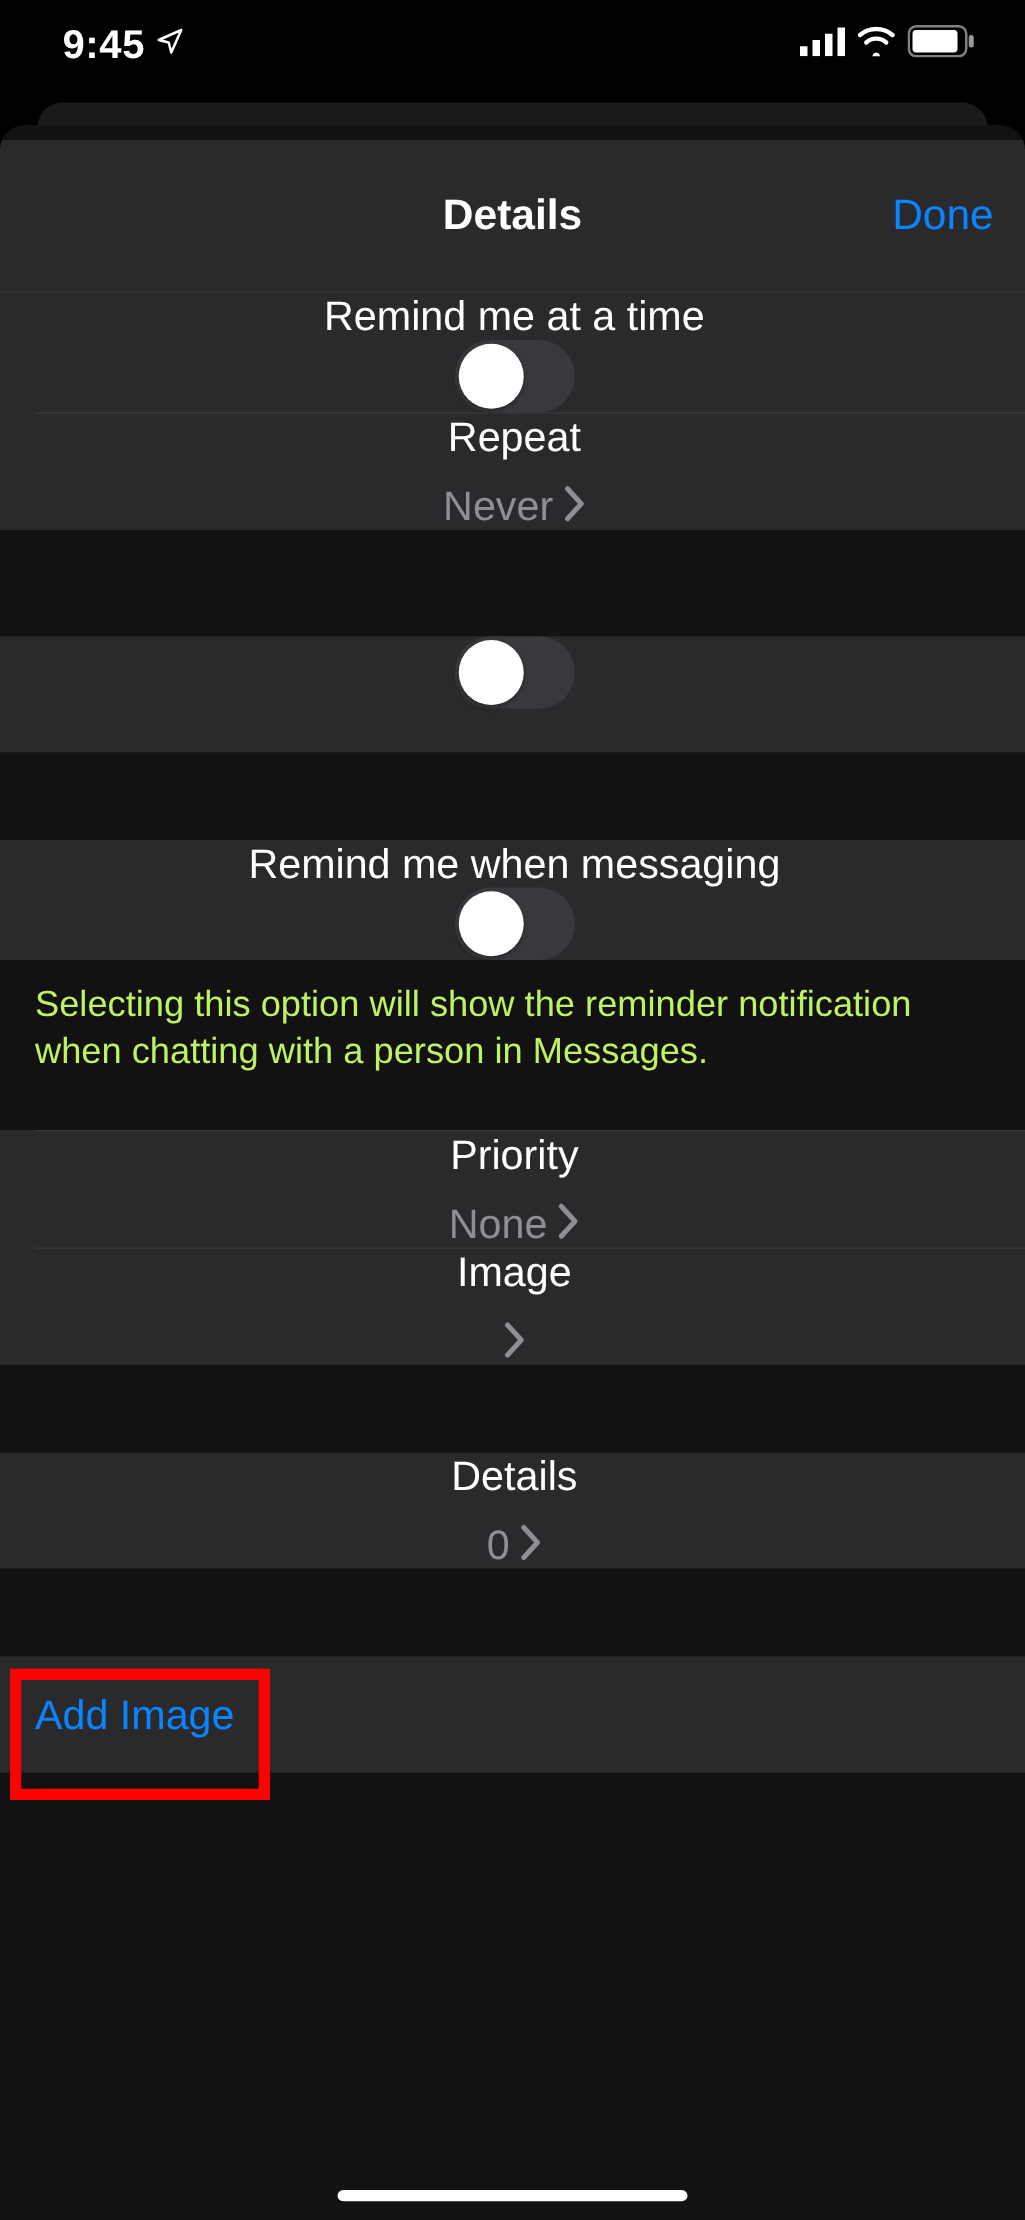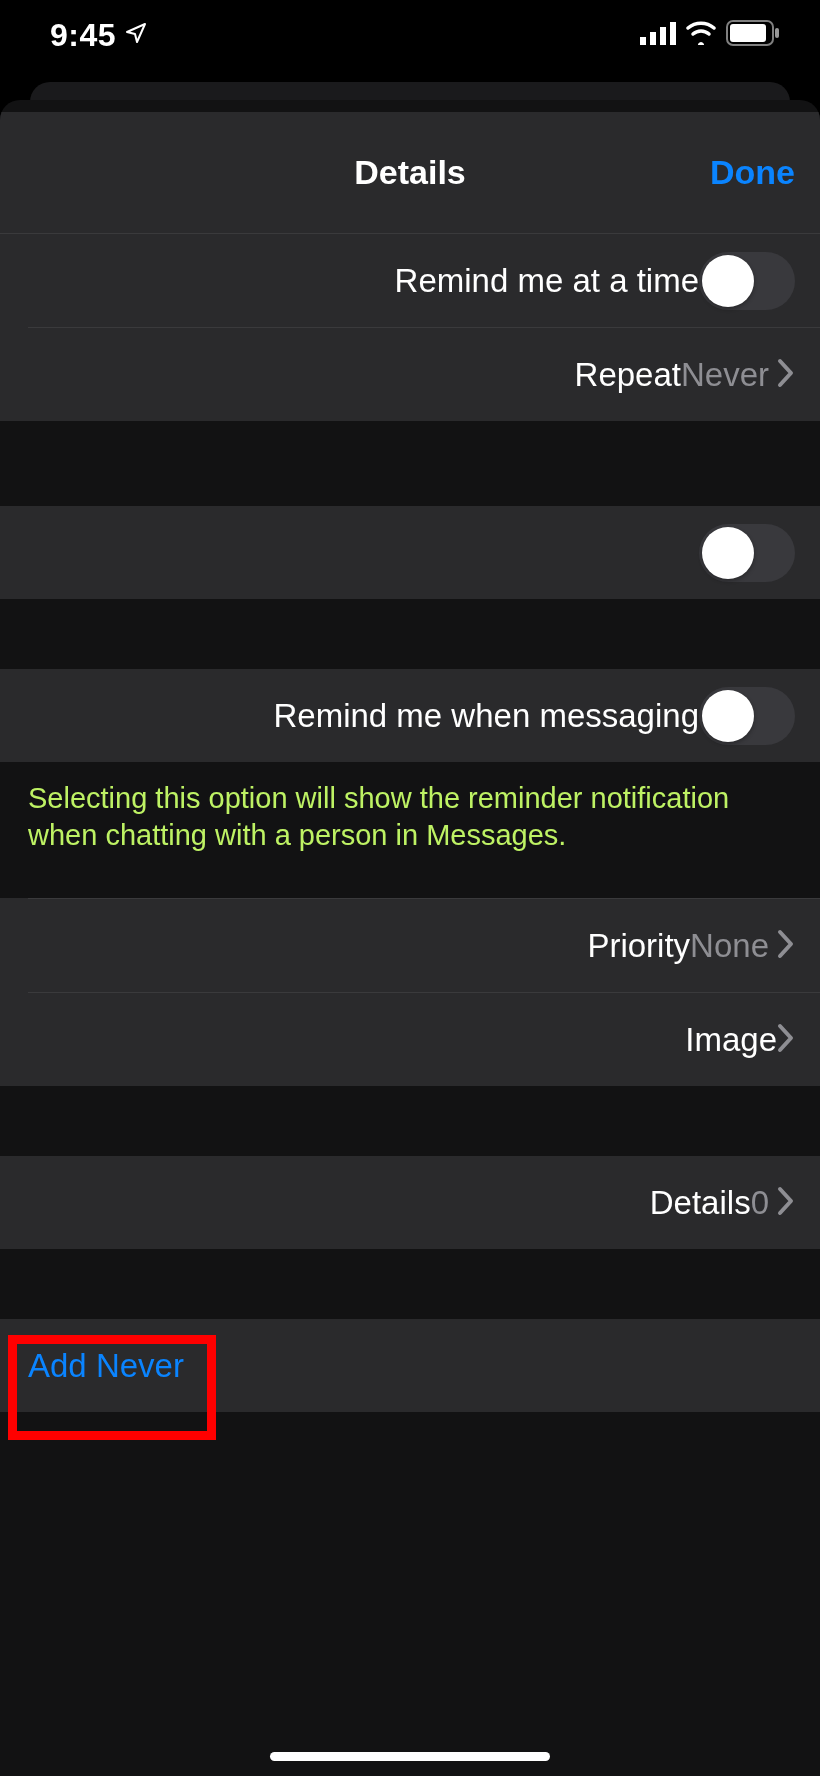--- a/index.html
+++ b/index.html
@@ -73,35 +73,36 @@
     }
     .modal-title {
       font-size: 34px;
       font-weight: 600;
       color: #fff;
     }
     .done-button {
       position: absolute;
       right: 25px;
       font-size: 34px;
-      font-weight: 700;
+      font-weight: 400;
       color: #0a84ff;
       background: none;
       border: none;
       cursor: pointer;
     }
     .section-group {
       background: #2a2a2c;
     }
     .row {
       display: flex;
       align-items: center;
-      justify-content: flex-end;
+      justify-content: space-between;
       min-height: 93px;
       padding: 0 25px 0 28px;
+      flex-direction: column;
     }
     .row-label {
       font-size: 33px;
       font-weight: 400;
       color: #fff;
     }
     .row-value {
       font-size: 33px;
       font-weight: 400;
       color: #8e8e93;
@@ -309,20 +310,20 @@
               <path d="M3 3 L14 15 L3 27" stroke="#8e8e93" stroke-width="4" fill="none" stroke-linecap="round" stroke-linejoin="round"></path>
             </svg>
         </span>
       </div>
     </div>
   </div>
 
   <div class="gap"></div>
 
   <div class="add-image-row">
-    <span class="add-image-label">Add Never</span>
+    <span class="add-image-label">Add Image</span>
   </div>
 
 </div>
 
 <div class="highlight-box" style="top:1335px; left:8px; width:208px; height:105px;"></div>
 
 <div class="home-indicator"></div>
 
 </body></html>

